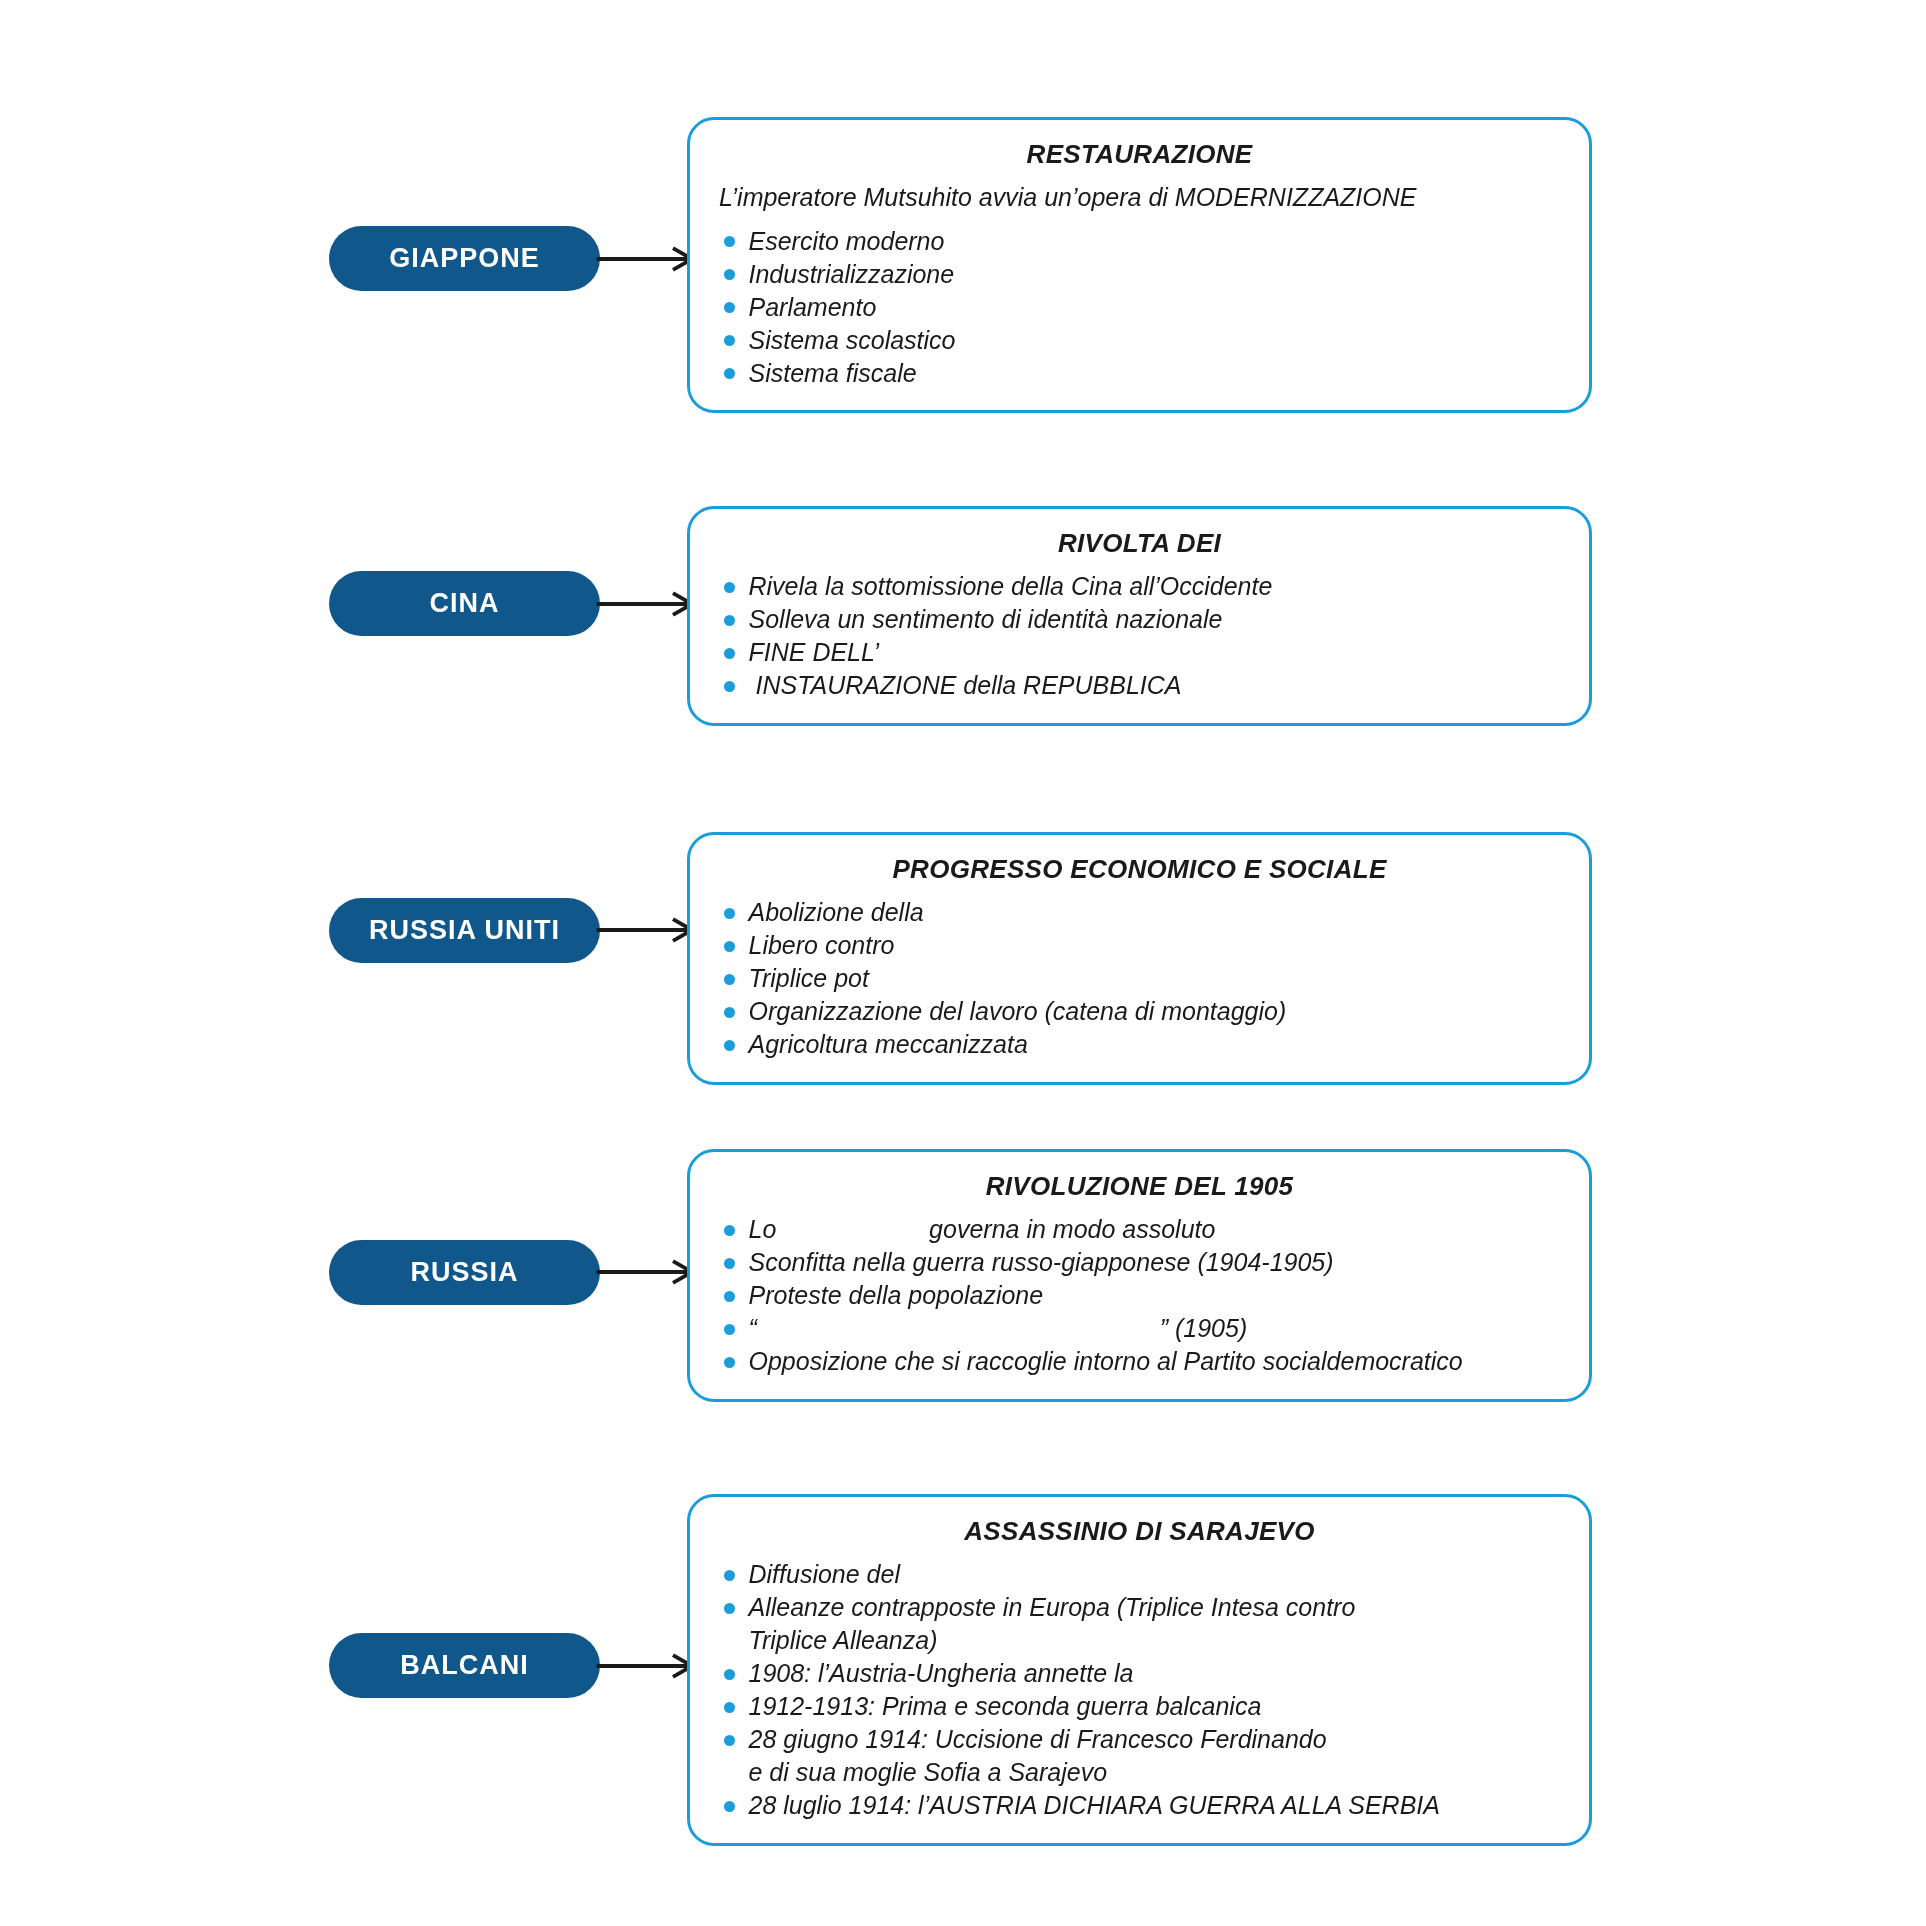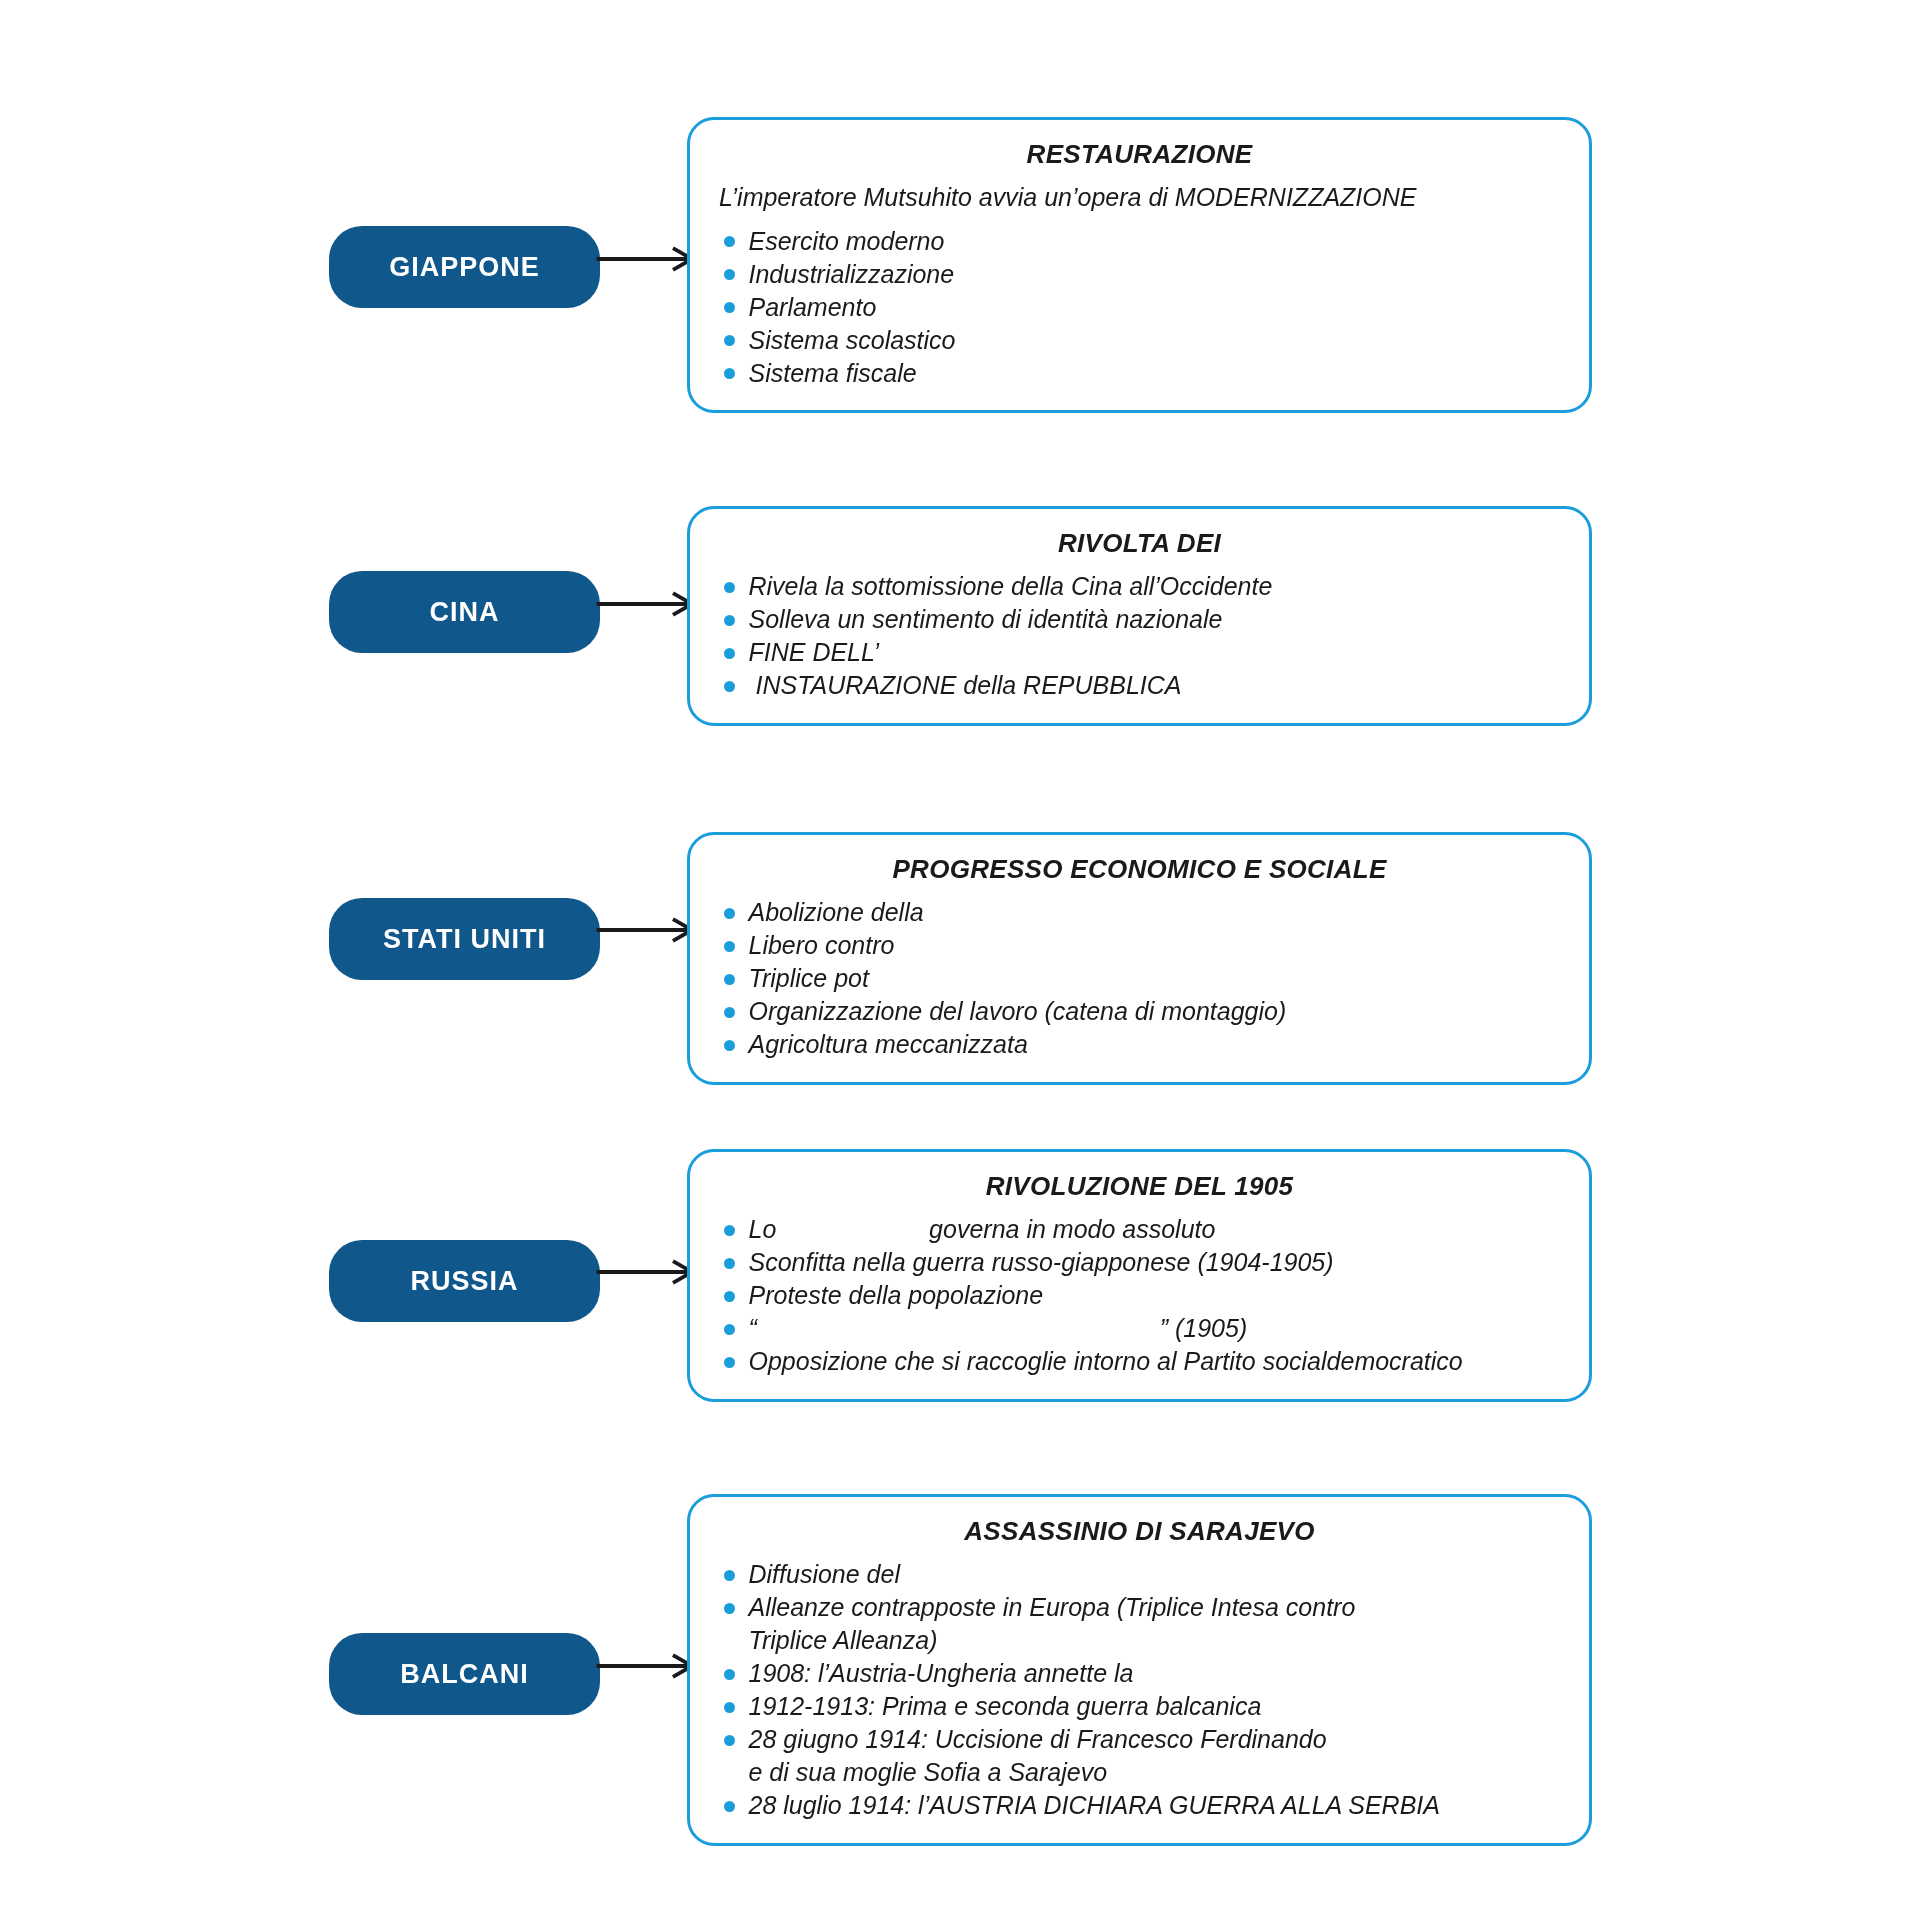--- a/index.html
+++ b/index.html
@@ -9,21 +9,21 @@
     height: 1926px;
     background: #ffffff;
     font-family: "Liberation Sans", sans-serif;
     color: #1a1a1a;
     overflow: hidden;
   }
   .pill {
     position: absolute;
     left: 329px;
     width: 271px;
-    height: 82px;
+    height: 65px;
     background: #10578C;
     border-radius: 33px;
     display: flex;
     align-items: center;
     justify-content: center;
   }
   .pill-label {
     color: #ffffff;
     font-weight: bold;
     font-size: 27px;
@@ -118,21 +118,21 @@
     <div class="box-title">RIVOLTA DEI</div>
     <ul class="bullets">
       <li><span>Rivela la sottomissione della Cina all’Occidente</span></li>
       <li><span>Solleva un sentimento di identità nazionale</span></li>
       <li><span>FINE DELL’</span></li>
       <li><span> INSTAURAZIONE della REPUBBLICA</span></li>
     </ul>
   </div>
 
   <div class="pill" style="top:898px">
-    <span class="pill-label">STATI UNITI</span>
+    <span class="pill-label">RUSSIA UNITI</span>
   </div>
   <svg class="arrow" style="top:916px" viewBox="0 0 160 44">
     <line x1="0" y1="22" x2="146" y2="22" stroke="#1a1a1a" stroke-width="6"></line>
     <polyline points="120,5 150,22 120,39" fill="none" stroke="#1a1a1a" stroke-width="6"></polyline>
   </svg>
   <div class="box" style="top:832px">
     <div class="box-title">PROGRESSO ECONOMICO E SOCIALE</div>
     <ul class="bullets">
       <li><span>Abolizione della</span></li>
       <li><span>Libero contro</span></li>

